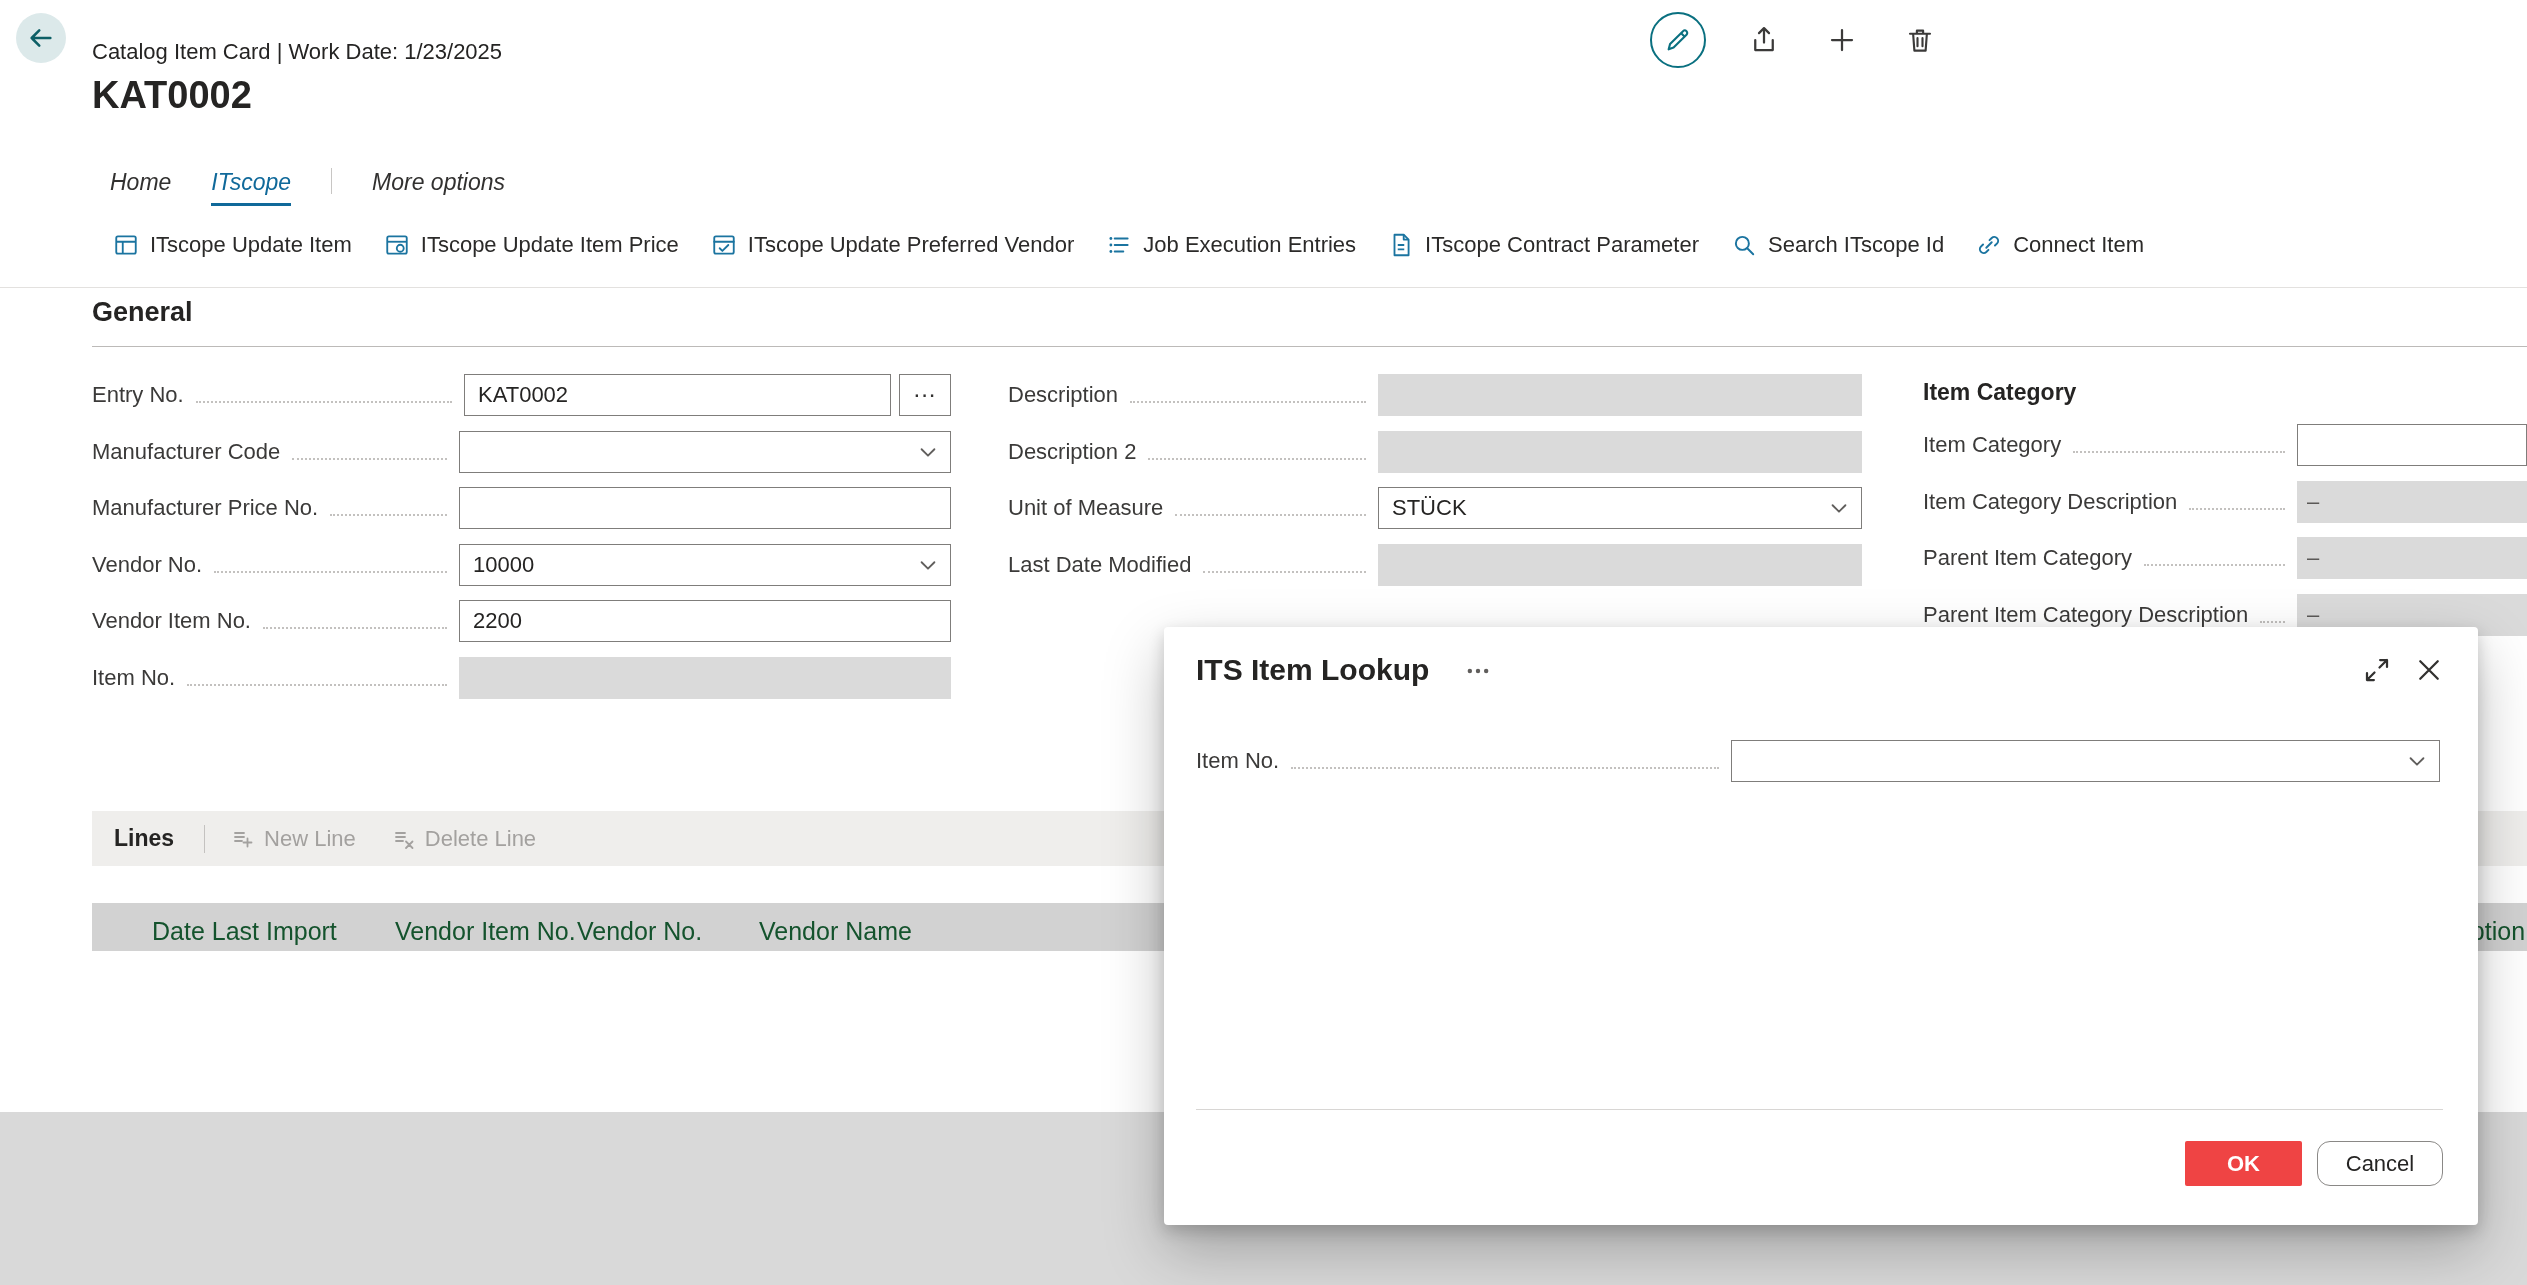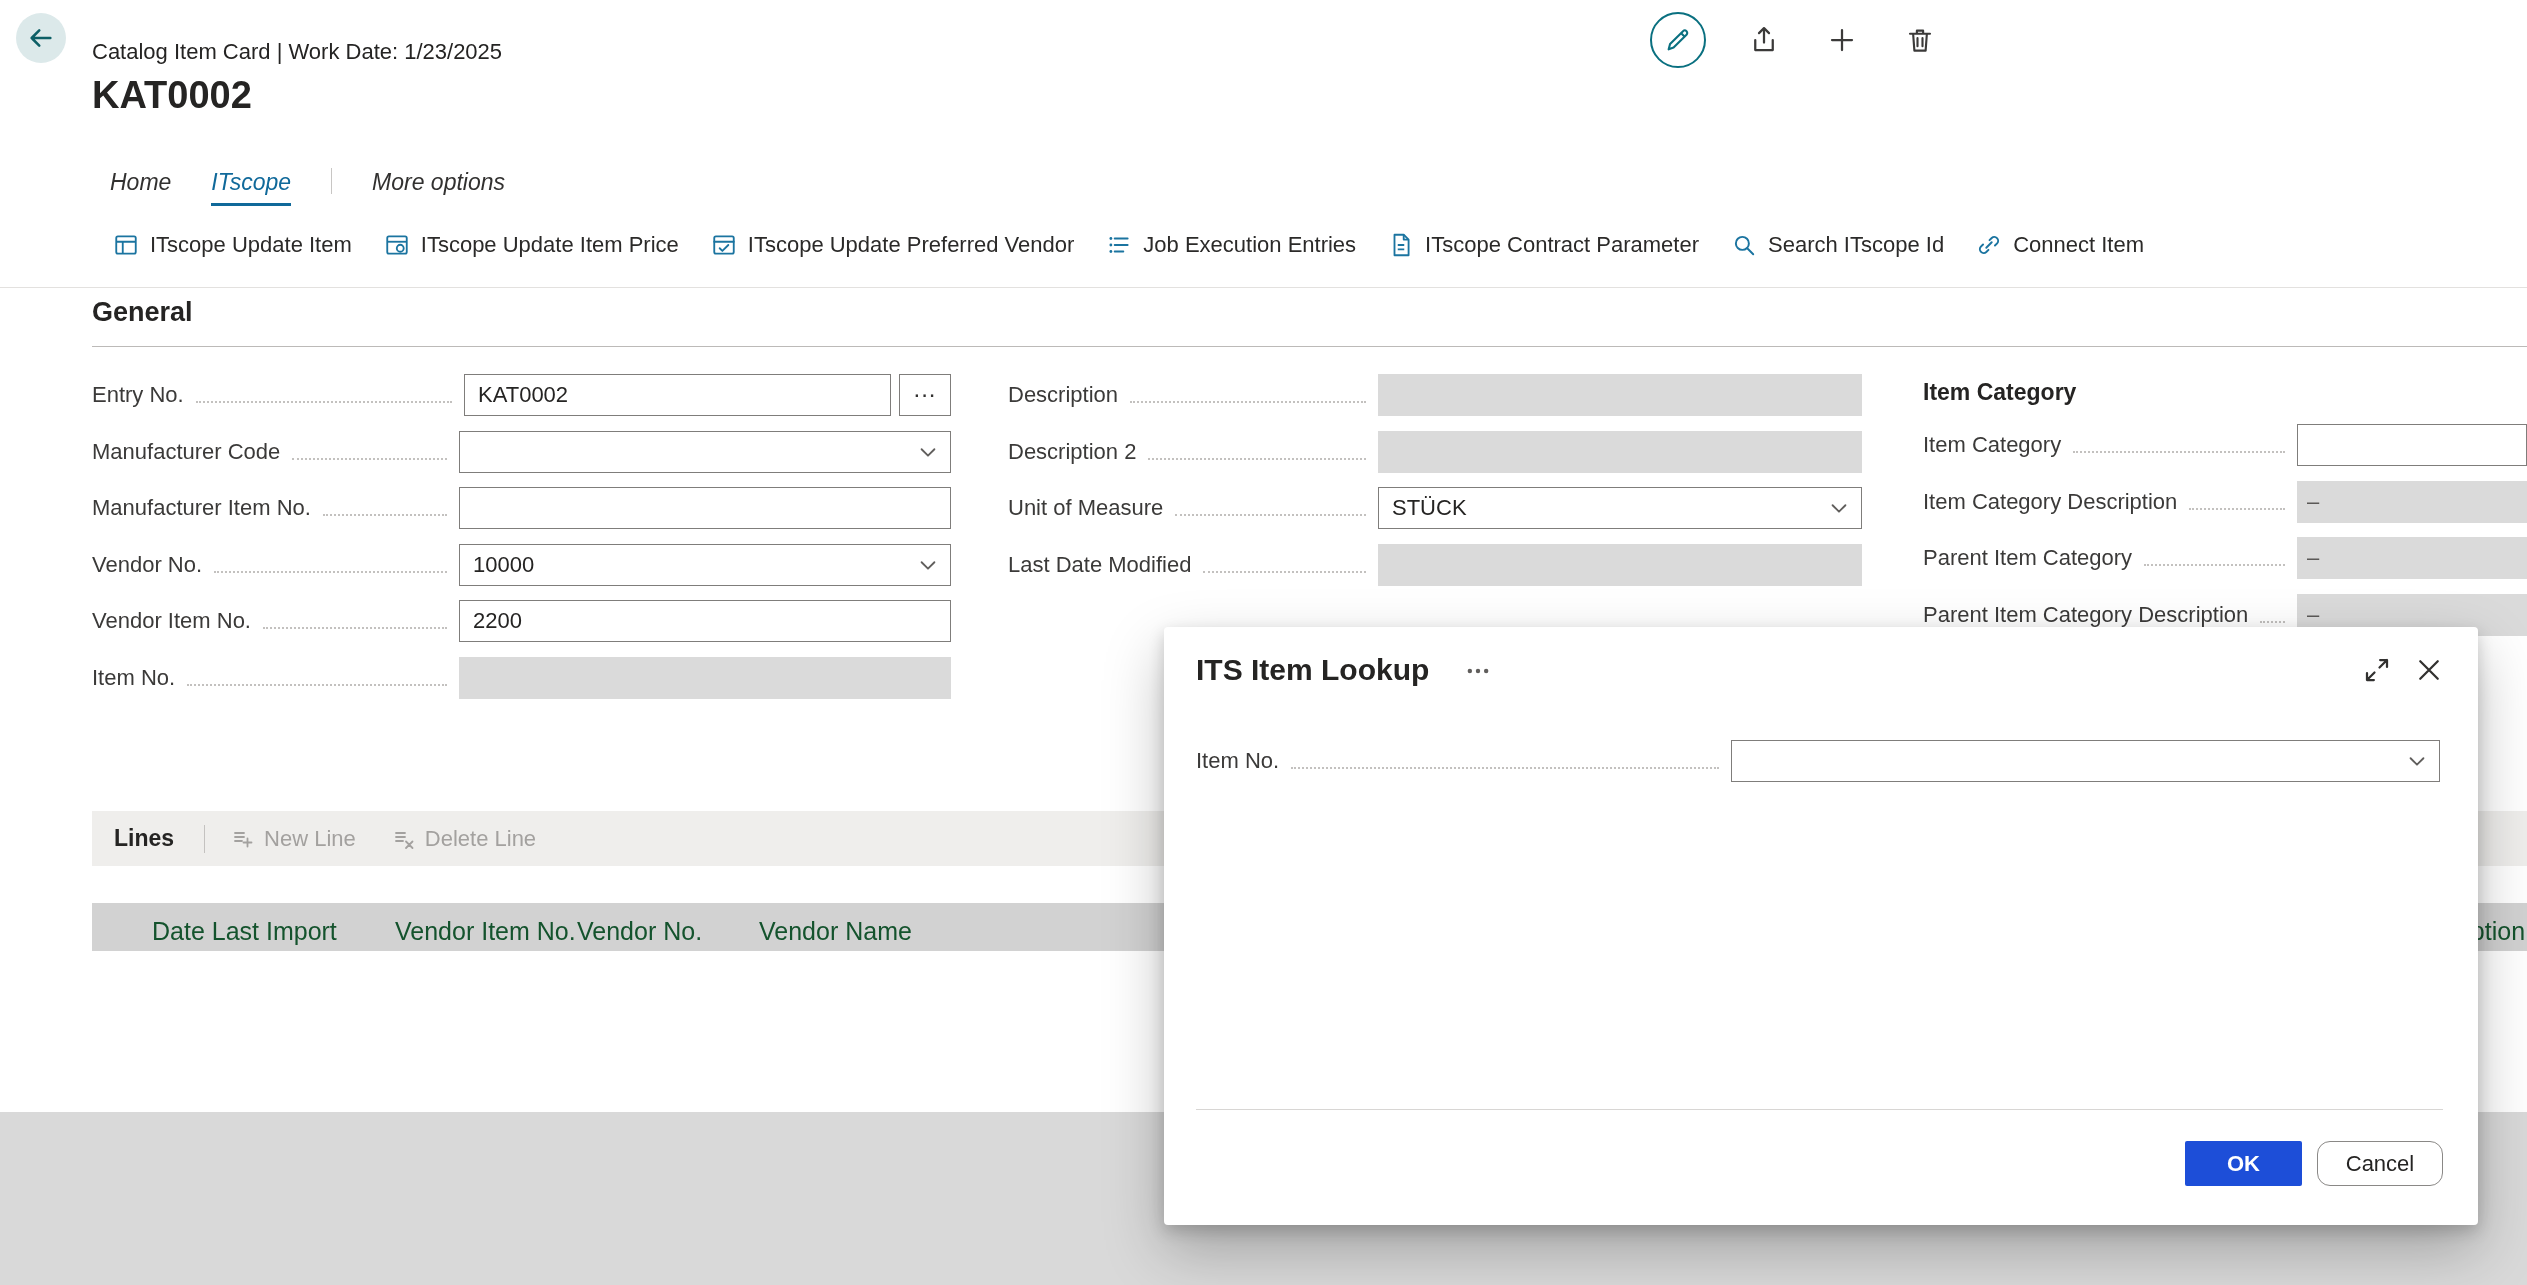--- a/index.html
+++ b/index.html
@@ -72,21 +72,21 @@
   
   .dialog{position:absolute;left:1164px;top:627px;width:1314px;height:598px;background:#fff;border-radius:4px;
     box-shadow:0 25px 60px rgba(0,0,0,.25),0 6px 16px rgba(0,0,0,.18);z-index:20;}
   .dlg-title{position:absolute;left:32px;top:26px;font-size:30px;font-weight:600;color:#252423;white-space:nowrap;}
   .dlg-more{position:absolute;left:300px;top:30px;color:#605e5c;display:flex;}
   .dlg-expand{position:absolute;left:1198px;top:28px;color:#323130;display:flex;}
   .dlg-close{position:absolute;left:1250px;top:28px;color:#323130;display:flex;}
   .dlg-row{position:absolute;left:32px;top:112px;width:1244px;height:44px;display:flex;align-items:center;}
   .dlg-combo{width:709px;}
   .dlg-divider{position:absolute;left:32px;top:482px;width:1247px;height:1px;background:#d8d6d4;}
-  .btn-ok{position:absolute;left:1021px;top:514px;width:117px;height:45px;background:#1d4ed8;color:#fff;
+  .btn-ok{position:absolute;left:1021px;top:514px;width:117px;height:45px;background:#ef4444;color:#fff;
     font-size:22px;font-weight:600;border-radius:2px;display:flex;align-items:center;justify-content:center;}
   .btn-cancel{position:absolute;left:1153px;top:514px;width:126px;height:45px;background:#fff;
     border:1px solid #8a8886;color:#252423;font-size:22px;border-radius:13px;display:flex;align-items:center;justify-content:center;}
 </style>
 </head>
 <body>
 
 <div class="screen">
 
   <button class="back-btn">
@@ -230,21 +230,21 @@
       <div class="combo ctl-std">
         <input class="tinput" value="" style="">
         <span class="chev">
             <svg width="22" height="22" viewBox="0 0 24 24" fill="none" stroke="currentColor" stroke-width="2" stroke-linecap="round" stroke-linejoin="round">
               <path d="M5 9l7 7 7-7"></path>
             </svg>
           </span>
       </div>
     </div>
     <div class="frow">
-      <span class="flabel">Manufacturer Item No.</span>
+      <span class="flabel">Manufacturer Price No.</span>
       <span class="dots"></span>
       <input class="tinput ctl-std" value="" style="">
     </div>
     <div class="frow">
       <span class="flabel">Vendor No.</span>
       <span class="dots"></span>
       <div class="combo ctl-std">
         <input class="tinput" value="10000" style="">
         <span class="chev">
             <svg width="22" height="22" viewBox="0 0 24 24" fill="none" stroke="currentColor" stroke-width="2" stroke-linecap="round" stroke-linejoin="round">

